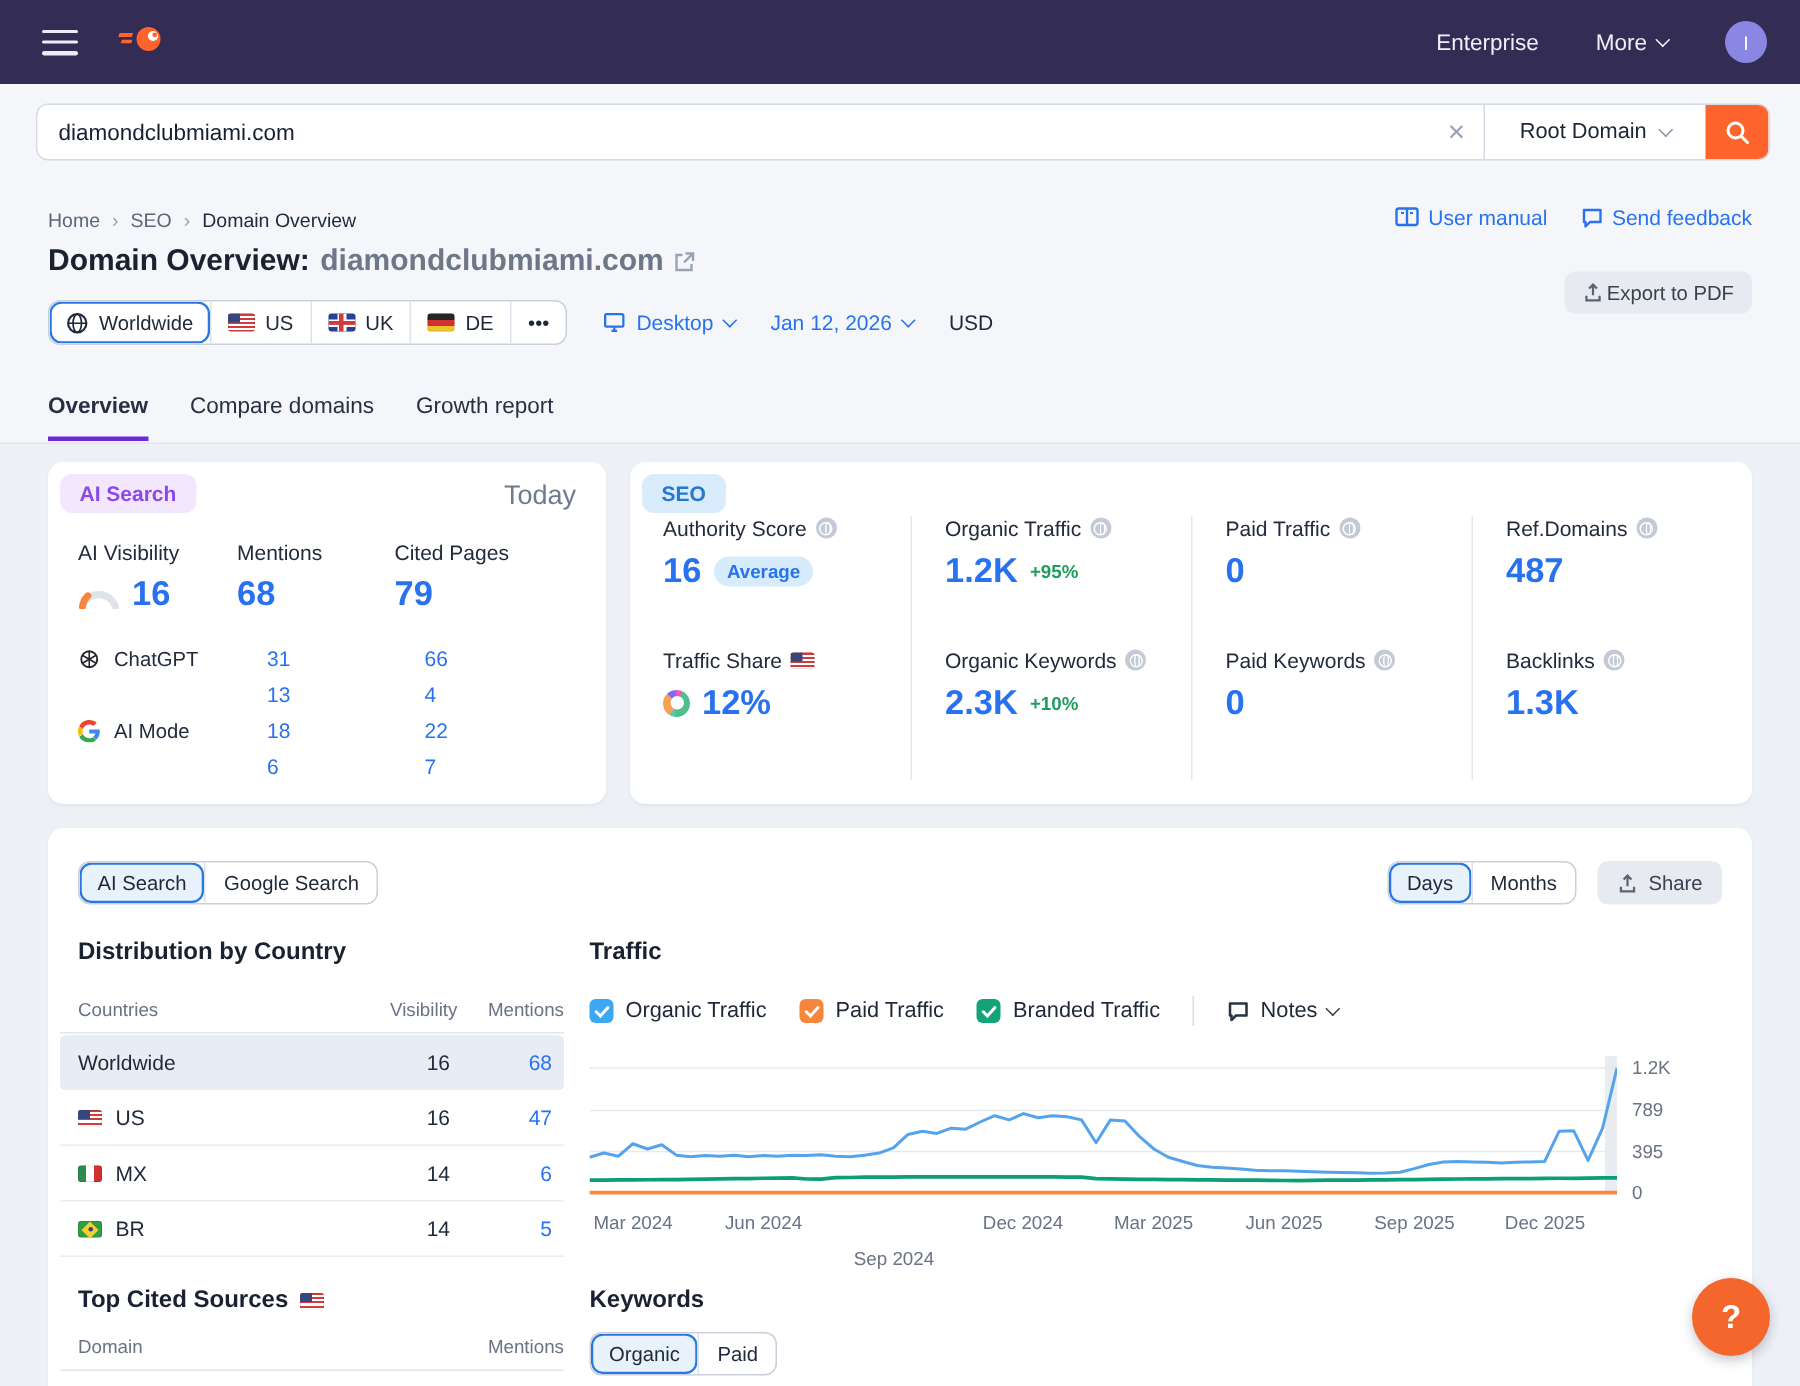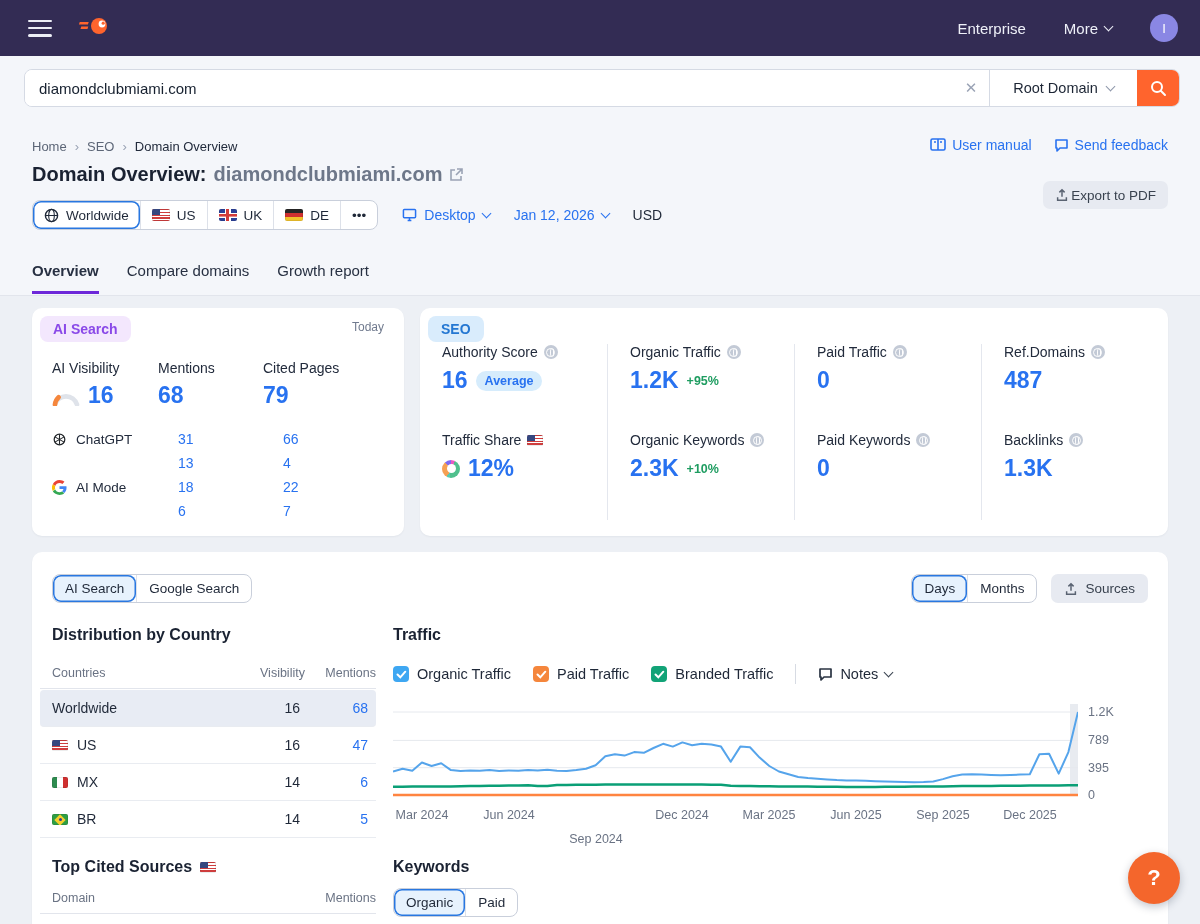--- a/index.html
+++ b/index.html
@@ -68,21 +68,21 @@
   #content-bg { position:absolute; left:0; top:296px; width:1200px; height:628px; background:#edf0f5; }
 
   
   .card { position:absolute; background:#fff; border-radius:10px; box-shadow:0 1px 2px rgba(20,30,60,.05); }
   .corner-badge { position:absolute; left:8px; top:8px; padding:5px 13px; border-radius:8px; font-size:14px; font-weight:bold; }
   .badge-ai { background:#f3e7fd; color:#8a49e8; }
   .badge-seo { background:#d9ecfc; color:#2477d2; }
 
   
   #ai-card { left:32px; top:308px; width:372px; height:228px; }
-  #ai-card .today { position:absolute; right:20px; top:12px; font-size:12px; color:#707a8e; }
+  #ai-card .today { position:absolute; right:20px; top:12px; font-size:18px; color:#707a8e; }
   .ai-col-h { position:absolute; top:52px; font-size:14px; color:#222b3c; }
   .ai-total { position:absolute; top:74px; font-size:23px; font-weight:bold; color:#2872f0; }
   .ai-row { position:absolute; left:20px; width:332px; height:24px; display:flex; align-items:center; font-size:13.5px; color:#222b3c; }
   .ai-row .nm { margin-left:9px; }
   .ai-num { position:absolute; font-size:14px; color:#2872f0; cursor:pointer; }
   .g-icon, .knot-icon, .gem-icon { flex:none; display:inline-flex; }
 
   
   #seo-card { left:420px; top:308px; width:748px; height:228px; }
   .seo-col { position:absolute; top:36px; width:187px; height:176px; padding-left:22px; }
@@ -461,21 +461,21 @@
     <div id="chart-controls">
       <div class="toggle-group">
         <div class="toggle on">Days</div>
         <div class="toggle">Months</div>
       </div>
       <button class="export-btn">
         <svg width="14" height="14" viewBox="0 0 16 16">
             <path d="M8 10V2.5M5 5l3-3 3 3" fill="none" stroke="#5a6372" stroke-width="1.7"></path>
             <path d="M3 10.5V14h10v-3.5" fill="none" stroke="#5a6372" stroke-width="1.7"></path>
           </svg>
-        <span>Sources</span>
+        <span>Share</span>
       </button>
     </div>
 
     <div class="sec-title abs" style="left:361px;top:74px">Traffic</div>
 
     <div id="legend">
       <span class="leg-item">
         <span class="cb" style="background:#3ea7f2">
             <svg width="11" height="9" viewBox="0 0 11 9">
               <path d="M1.5 4.5l2.8 2.8 5-5.6" fill="none" stroke="#fff" stroke-width="2" stroke-linecap="round"></path>

